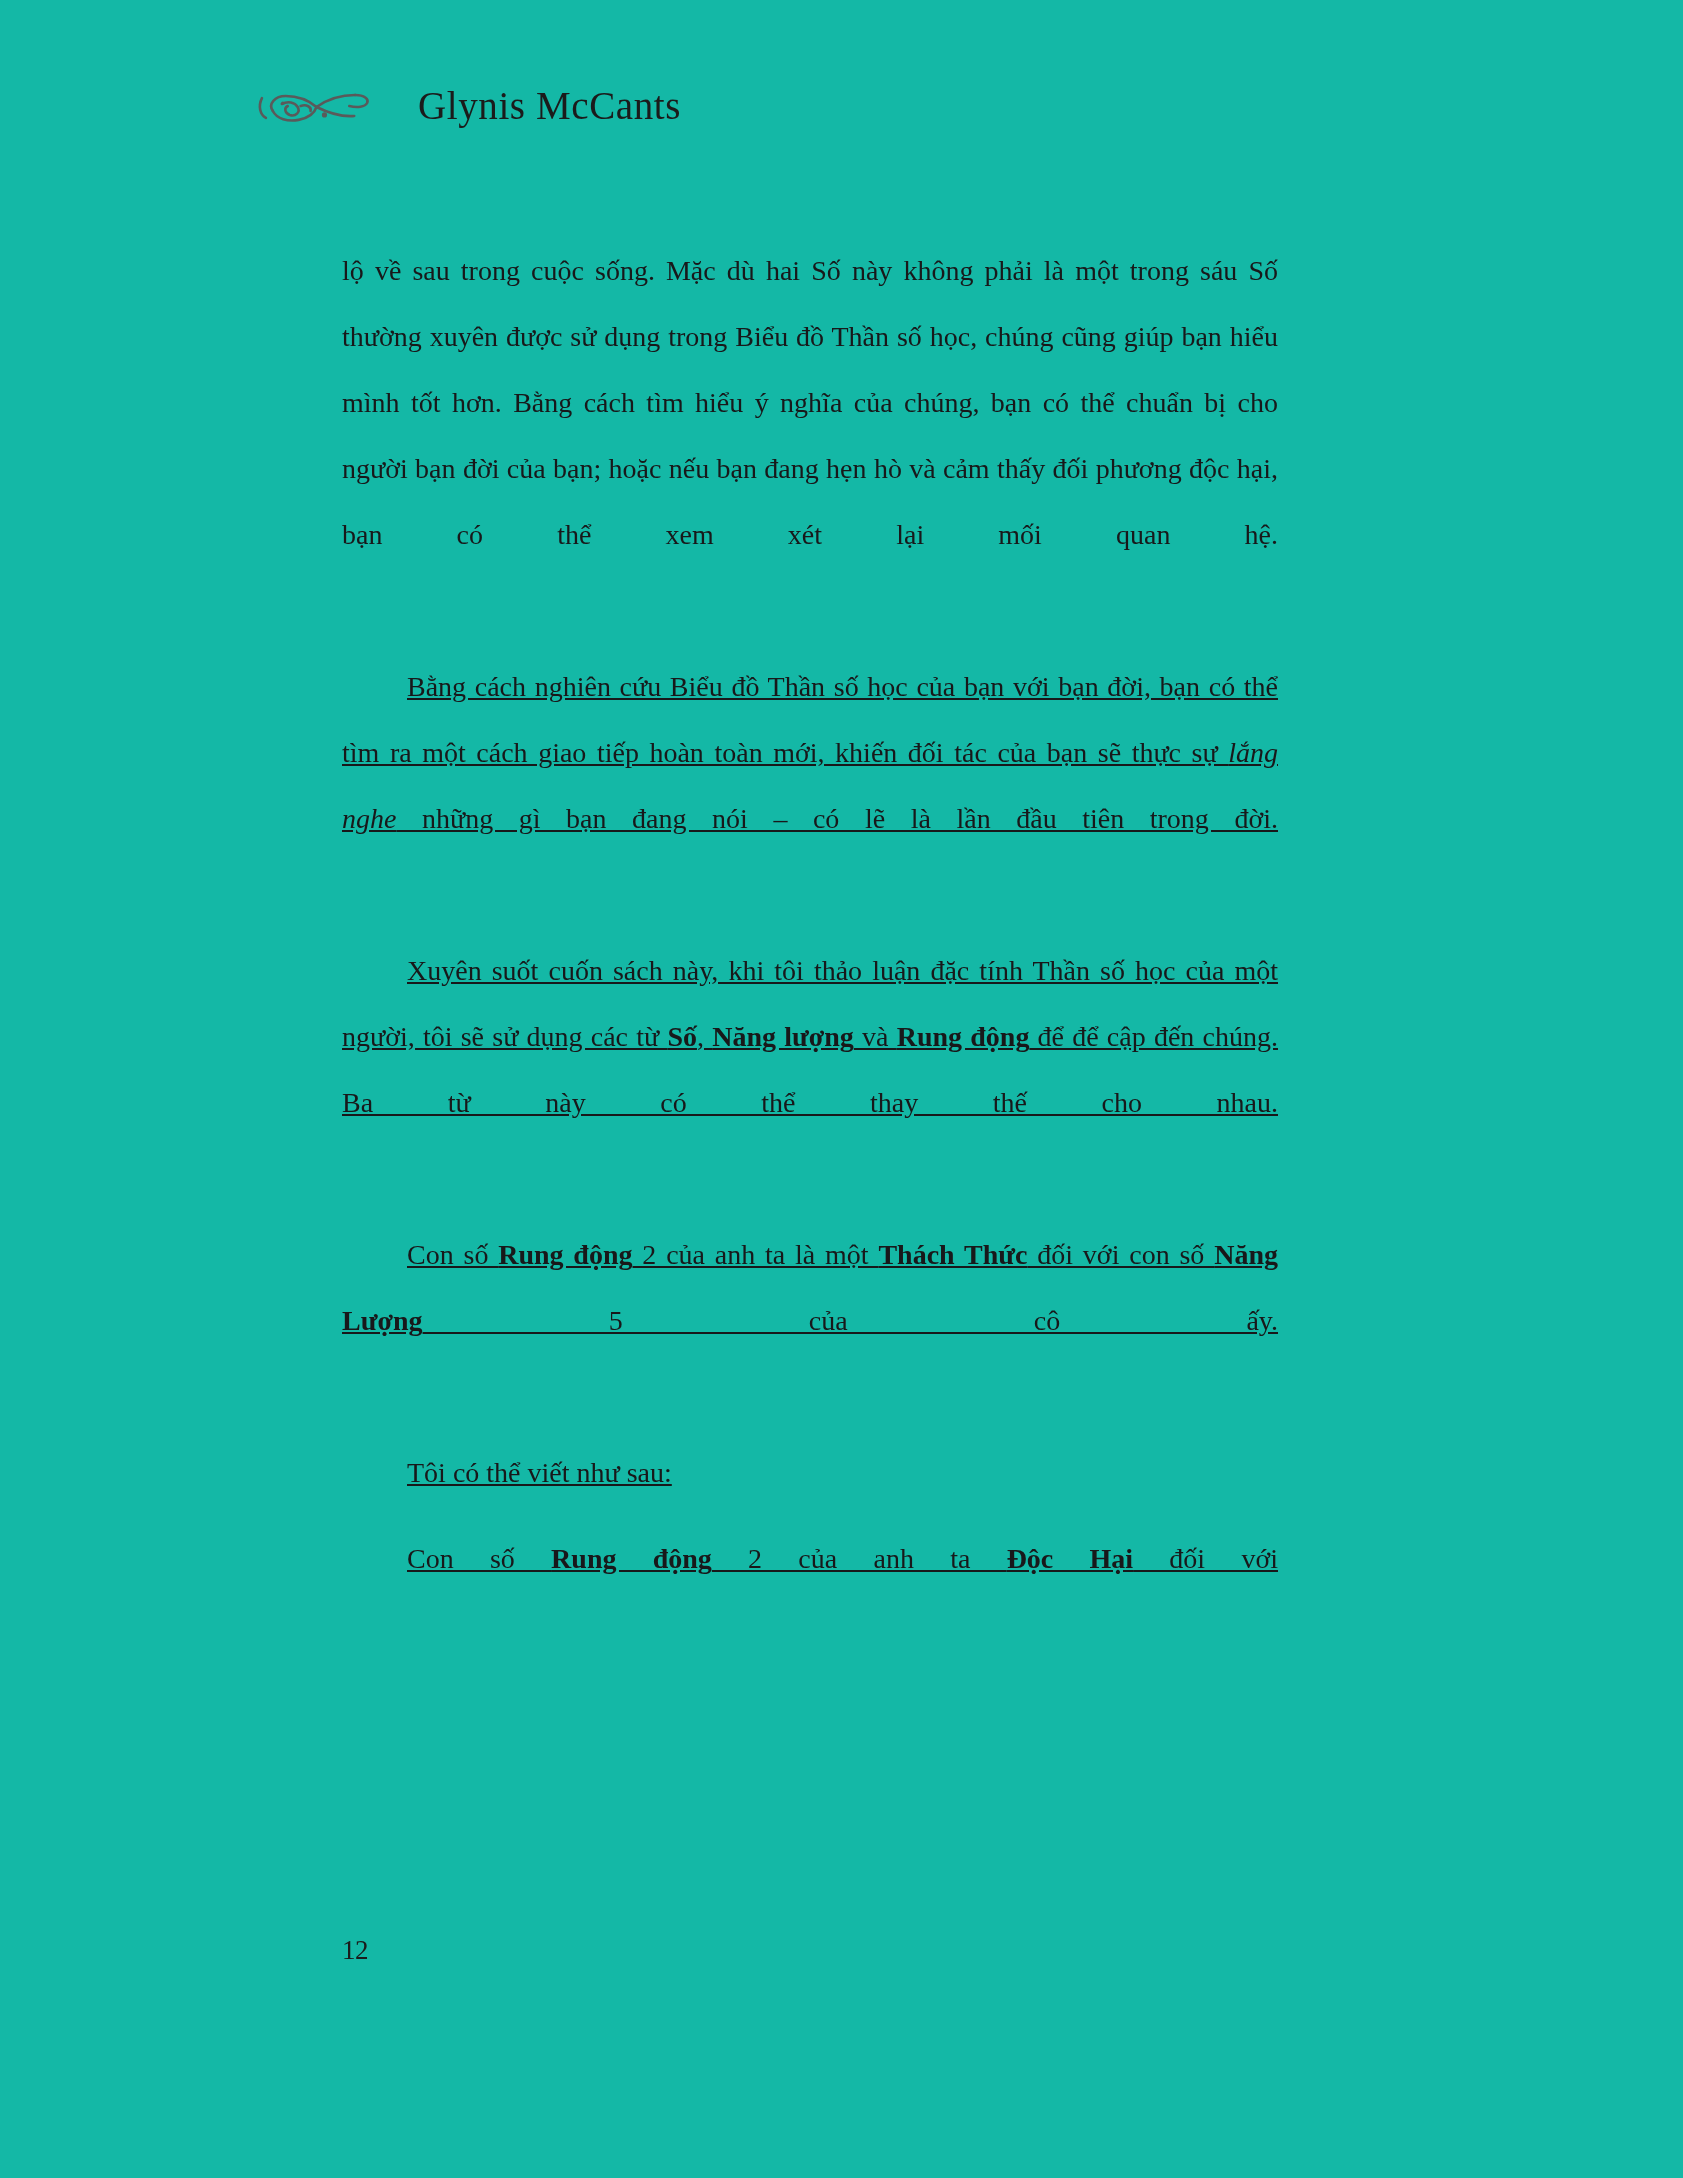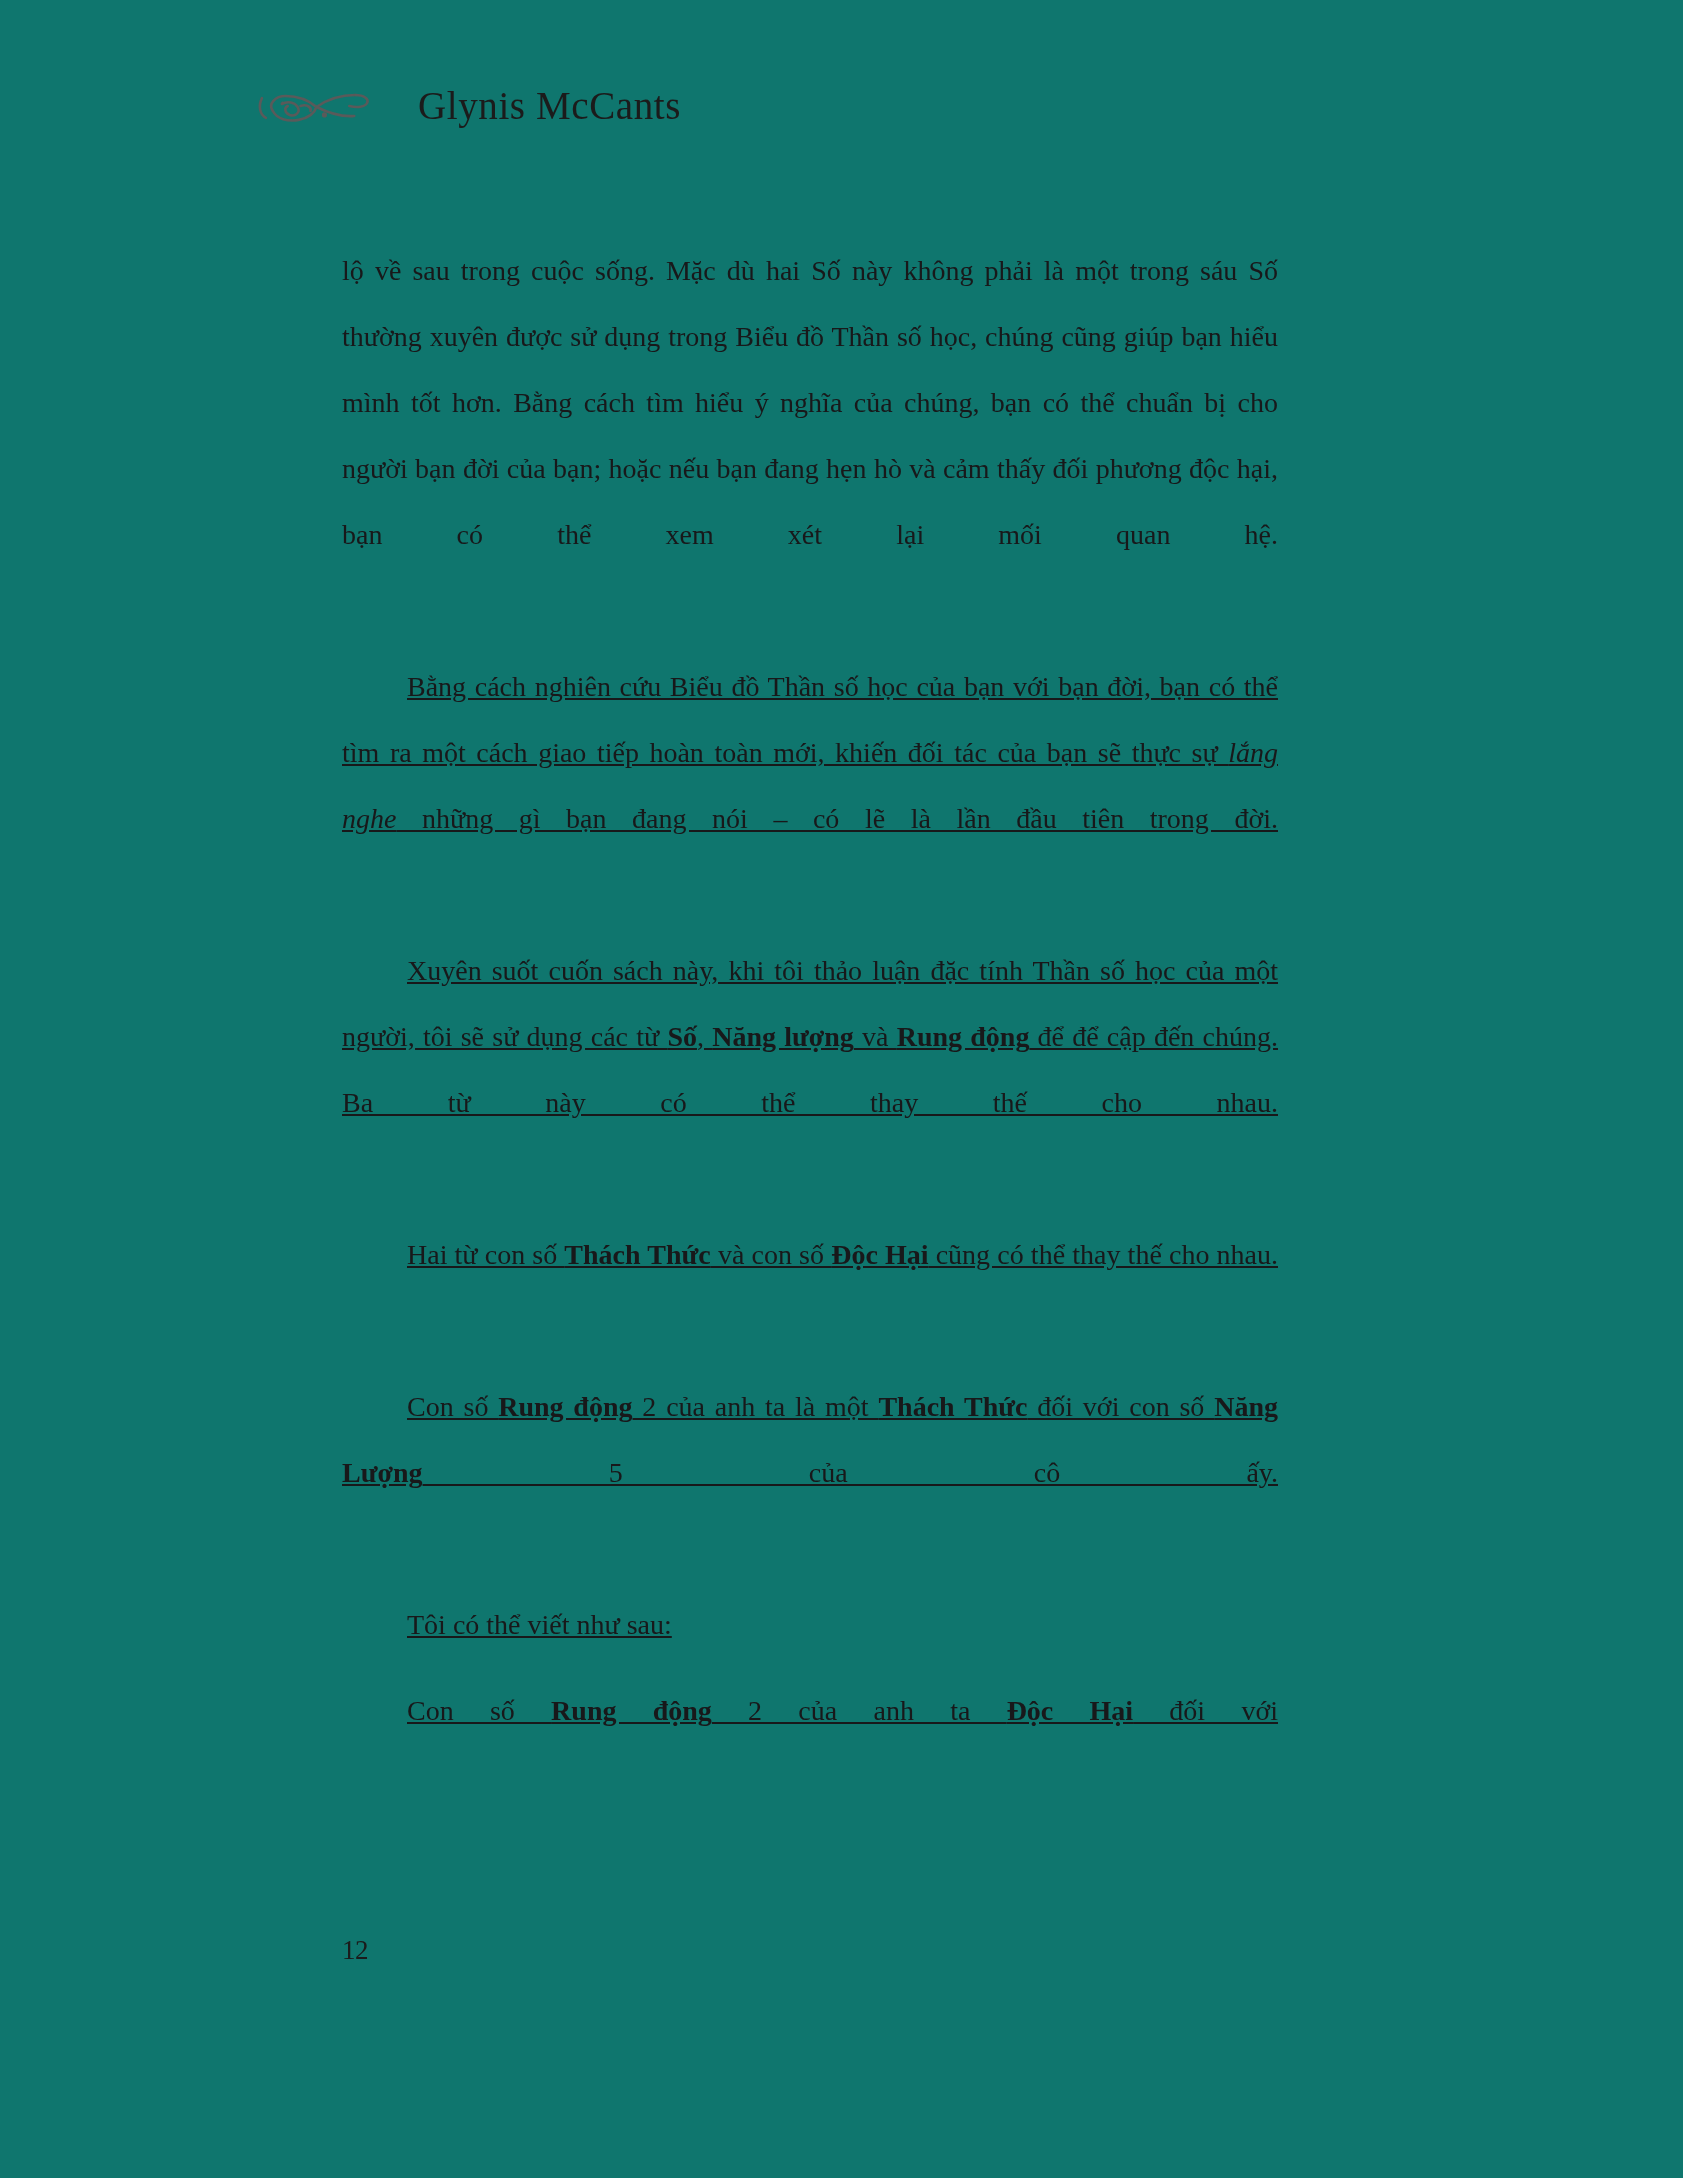--- a/index.html
+++ b/index.html
@@ -14,21 +14,21 @@
     font-family:"Liberation Serif", "DejaVu Serif", serif;
     color:#1a1a1a;
     position:relative;
     overflow:hidden;
   }
 
   
   .page {
     position:absolute;
     inset:0;
-    background:#0f766e;
+    background:#14b8a6;
   }
 
   
   .running-head {
     position:absolute;
     left:255px;
     top:77px;
     display:flex;
     align-items:center;
     gap:34px;
@@ -124,21 +124,20 @@
   </div>
 
   <div class="textblock">
 
     <p class="para"><span>lộ về sau trong cuộc sống. Mặc dù hai Số này không phải là một trong sáu Số thường xuyên được sử dụng trong Biểu đồ Thần số học, chúng cũng giúp bạn hiểu mình tốt hơn. Bằng cách tìm hiểu ý nghĩa của chúng, bạn có thể chuẩn bị cho người bạn đời của bạn; hoặc nếu bạn đang hẹn hò và cảm thấy đối phương độc hại, bạn có thể xem xét lại mối quan hệ.</span></p>
 
     <p class="para indent"><span>Bằng cách nghiên cứu Biểu đồ Thần số học của bạn với bạn đời, bạn có thể tìm ra một cách giao tiếp hoàn toàn mới, khiến đối tác của bạn sẽ thực sự </span><i>lắng nghe</i><span> những gì bạn đang nói – có lẽ là lần đầu tiên trong đời.</span></p>
 
     <p class="para indent"><span> Xuyên suốt cuốn sách này, khi tôi thảo luận đặc tính Thần số học của một người, tôi sẽ sử dụng các từ </span><b>Số</b><span>, </span><b>Năng lượng</b><span> và </span><b>Rung động</b><span> để để cập đến chúng. Ba từ này có thể thay thế cho nhau.</span></p>
 
-    <p class="para indent"><span>Hai từ con số </span><b>Thách Thức</b><span> và con số </span><b>Độc Hại</b><span> cũng có thể thay thế cho nhau.</span></p>
 
 
     <p class="para indent"><span>Con số </span><b>Rung động</b><span> 2 của anh ta là một </span><b>Thách Thức</b><span> đối với con số </span><b>Năng Lượng</b><span> 5 của cô ấy.</span></p>
 
     <p class="para indent nostretch"><span>Tôi có thể viết như sau:</span></p>
 
     <p class="para indent"><span>Con số </span><b>Rung động</b><span> 2 của anh ta </span><b>Độc Hại</b><span> đối với </span></p>
 
   </div>
 

